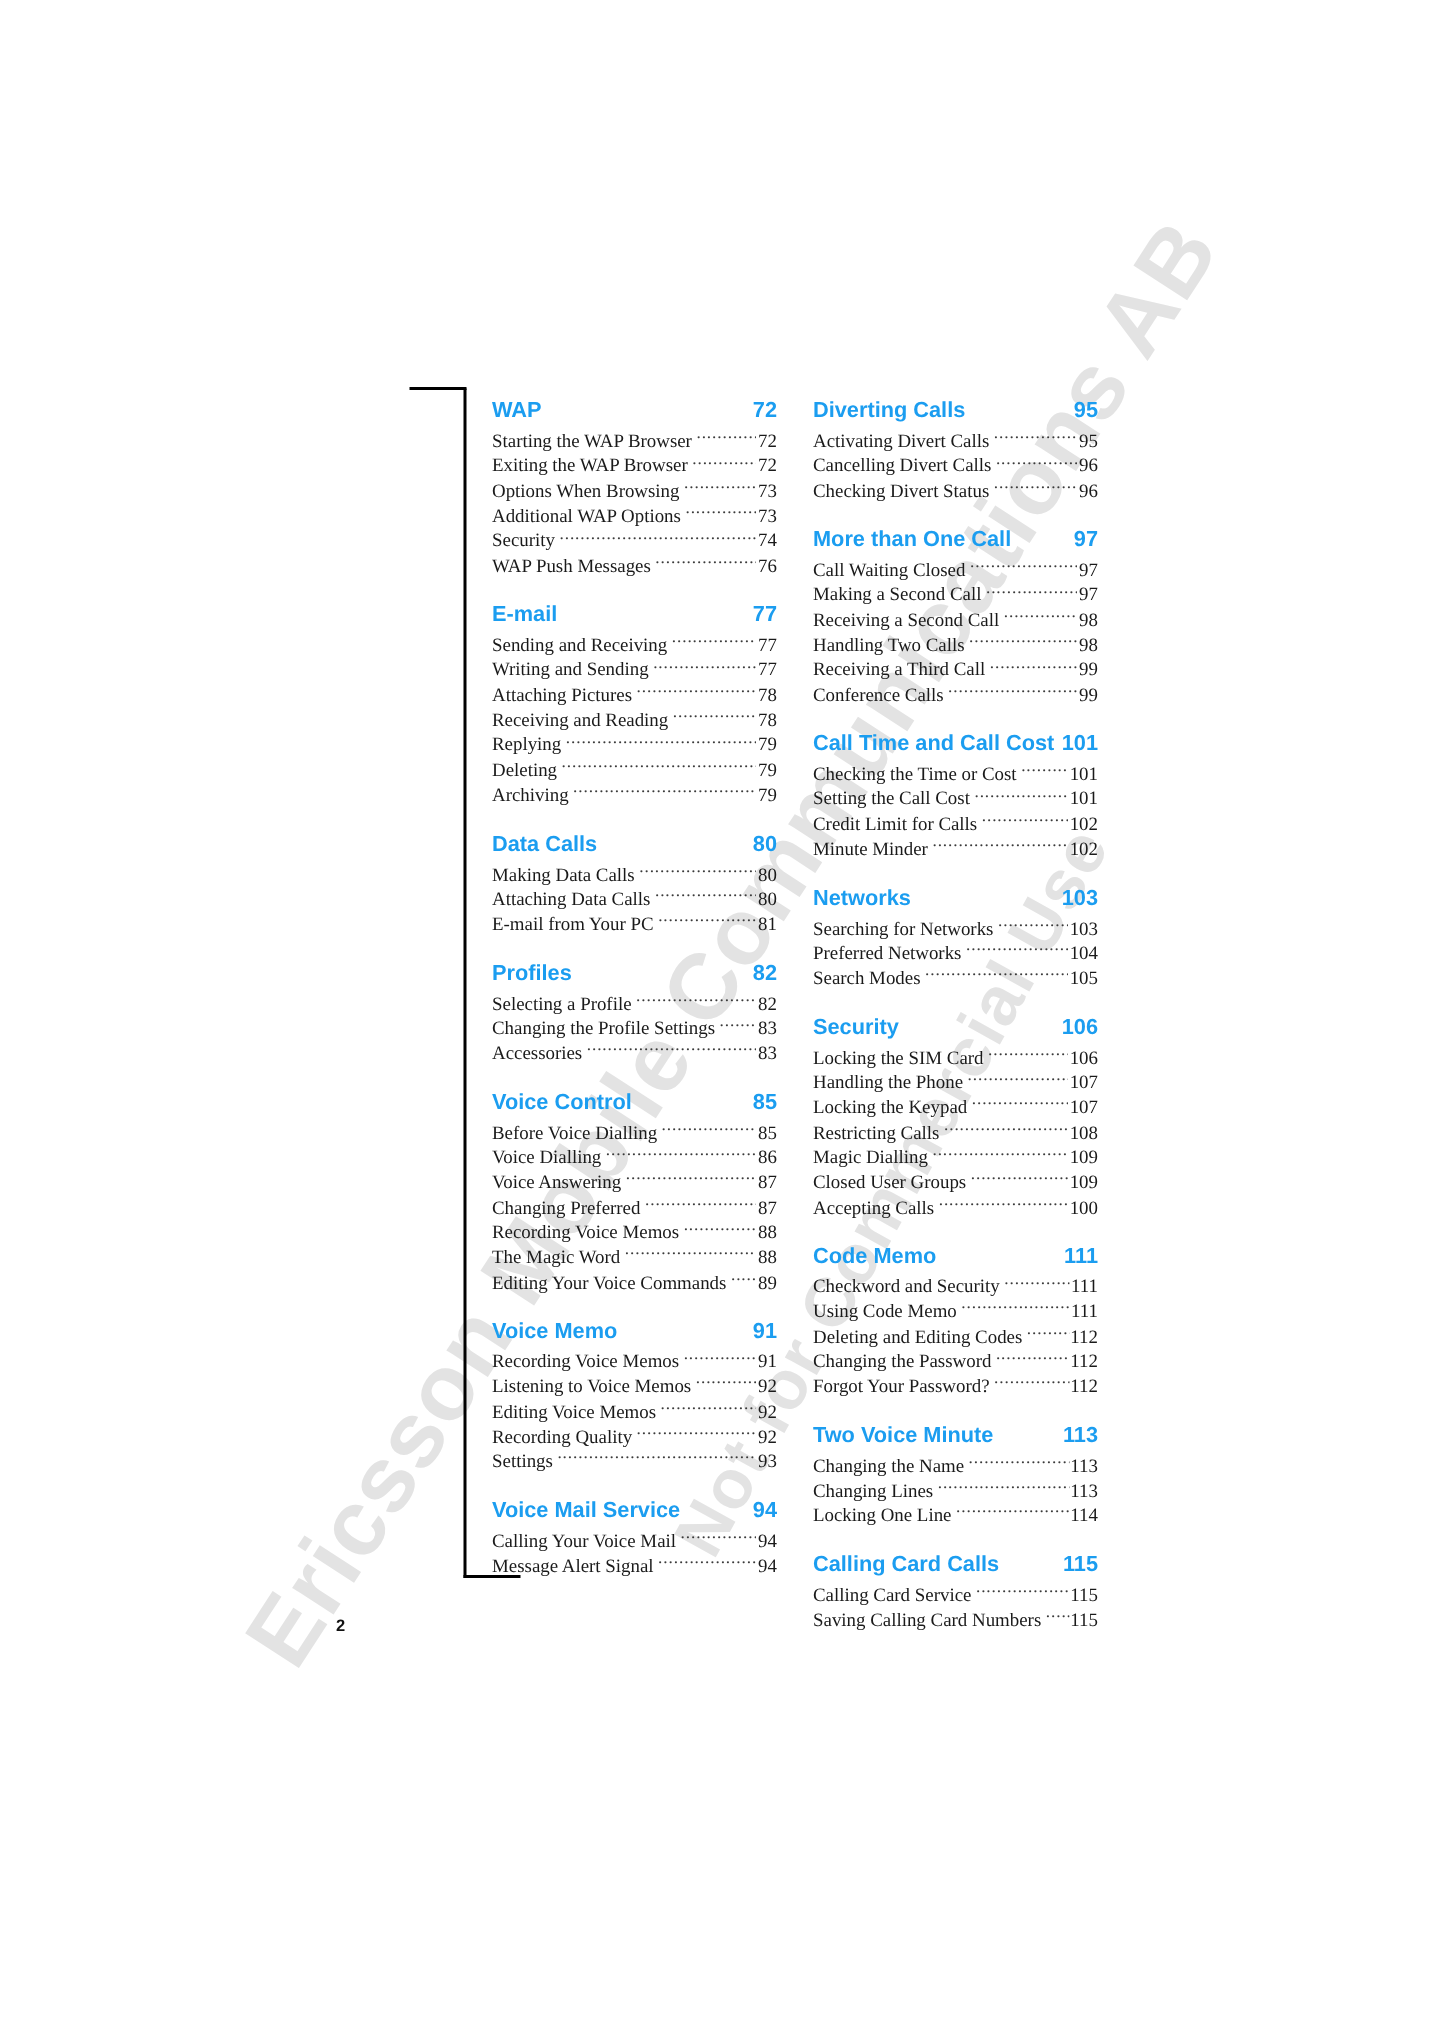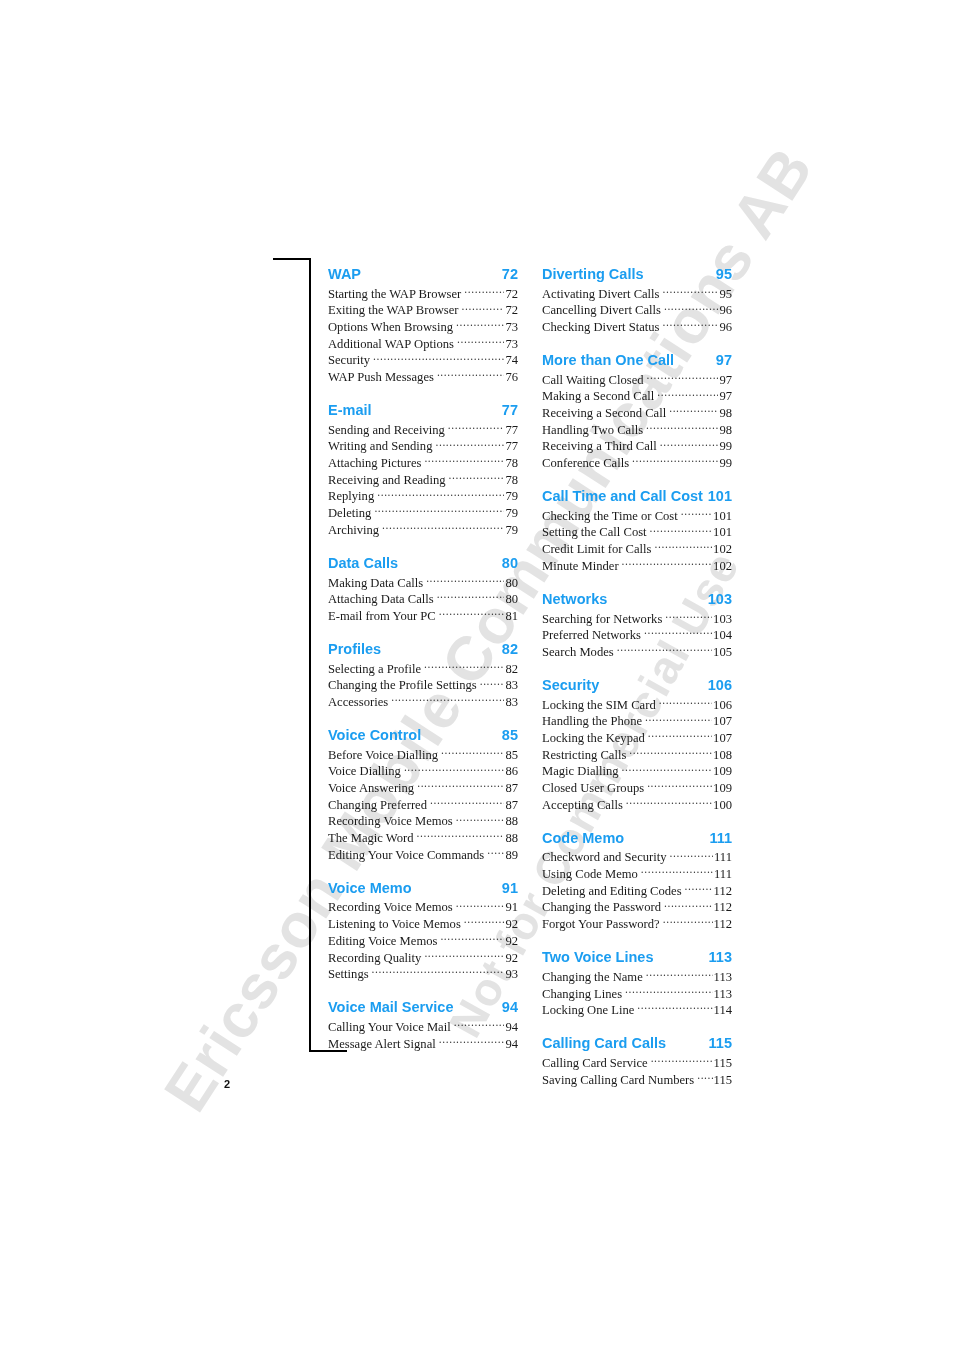--- a/index.html
+++ b/index.html
@@ -549,21 +549,21 @@
             <span class="e-page">112</span>
           </div>
           <div class="entry">
             <span class="e-label">Forgot Your Password?</span>
             <span class="e-leader"></span>
             <span class="e-page">112</span>
           </div>
         </div>
         <div class="section">
           <div class="sec-head">
-            <span class="sec-title">Two Voice Lines</span>
+            <span class="sec-title">Two Voice Minute</span>
             <span class="sec-spacer"></span>
             <span class="sec-page">113</span>
           </div>
           <div class="entry">
             <span class="e-label">Changing the Name</span>
             <span class="e-leader"></span>
             <span class="e-page">113</span>
           </div>
           <div class="entry">
             <span class="e-label">Changing Lines</span>

